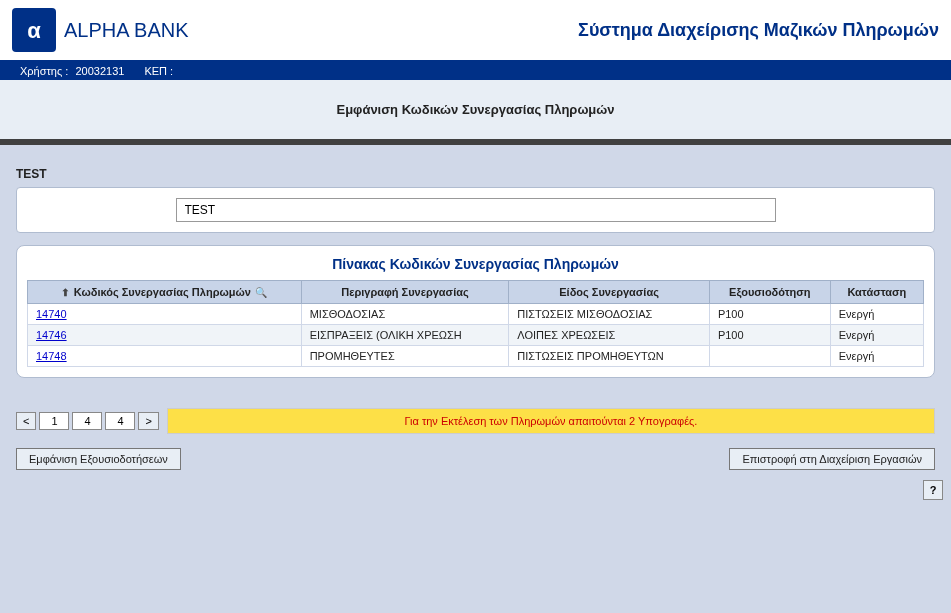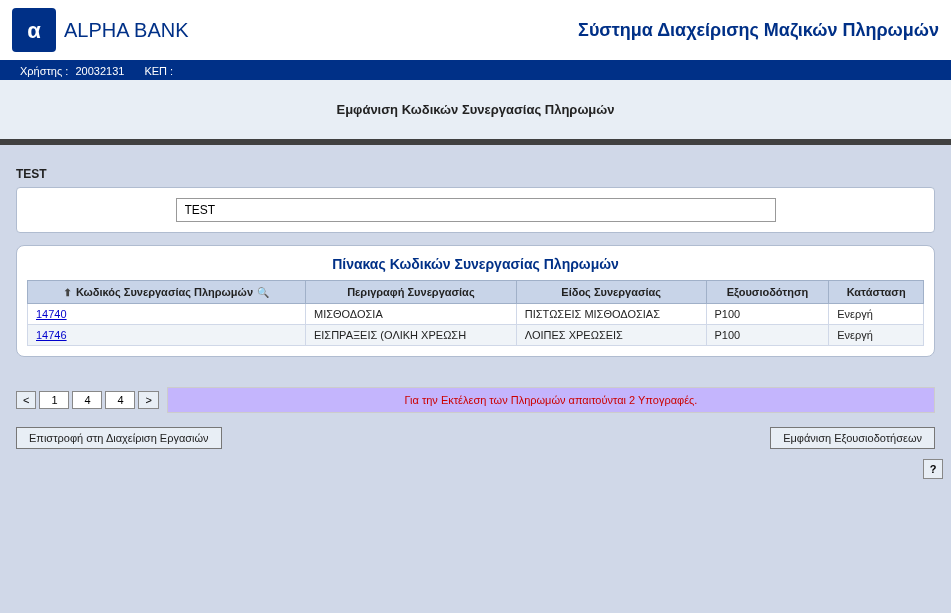--- a/index.html
+++ b/index.html
@@ -171,21 +171,21 @@
     .page-input {
       width: 30px;
       border: 1px solid #888;
       padding: 2px 4px;
       font-size: 11px;
       text-align: center;
     }
 
     .notice-box {
       flex: 1;
-      background: #c4b5fd;
+      background: #fde047;
       border: 1px solid #ccc;
       padding: 6px 29px;
       font-size: 11px;
       color: #cc0000;
       text-align: center;
     }
 
     
     .action-bar {
       display: flex;
@@ -269,48 +269,55 @@
           </th>
           <th>Περιγραφή Συνεργασίας</th>
           <th>Είδος Συνεργασίας</th>
           <th>Εξουσιοδότηση</th>
           <th>Κατάσταση</th>
         </tr>
       </thead>
       <tbody id="table-body">
       <tr>
             <td class="link-cell">14740</td>
-            <td>ΜΙΣΘΟΔΟΣΙΑ</td>
+            <td>ΜΙΣΘΟΔΟΣΙΑΣ</td>
             <td>ΠΙΣΤΩΣΕΙΣ ΜΙΣΘΟΔΟΣΙΑΣ</td>
             <td>P100</td>
             <td>Ενεργή</td>
           </tr>
           <tr>
             <td class="link-cell">14746</td>
             <td>ΕΙΣΠΡΑΞΕΙΣ (ΟΛΙΚΗ ΧΡΕΩΣΗ</td>
             <td>ΛΟΙΠΕΣ ΧΡΕΩΣΕΙΣ</td>
             <td>P100</td>
             <td>Ενεργή</td>
           </tr>
+          <tr>
+            <td class="link-cell">14748</td>
+            <td>ΠΡΟΜΗΘΕΥΤΕΣ</td>
+            <td>ΠΙΣΤΩΣΕΙΣ ΠΡΟΜΗΘΕΥΤΩΝ</td>
+            <td></td>
+            <td>Ενεργή</td>
+          </tr>
         </tbody>
     </table>
   </div>
 </div>
 
 <div class="bottom-bar">
   <div class="pagination">
     <button class="page-btn">&lt;</button>
     <input class="page-input" type="text" value="1" style="">
     <input class="page-input" type="text" value="4" readonly="" style="">
     <input class="page-input" type="text" value="4" readonly="" style="">
     <button class="page-btn">&gt;</button>
   </div>
   <div class="notice-box">Για την Εκτέλεση των Πληρωμών απαιτούνται 2 Υπογραφές.</div>
 </div>
 
 <div class="action-bar">
+  <button class="action-btn">Εμφάνιση Εξουσιοδοτήσεων</button>
   <button class="action-btn">Επιστροφή στη Διαχείριση Εργασιών</button>
-  <button class="action-btn">Εμφάνιση Εξουσιοδοτήσεων</button>
 </div>
 
 <div class="help-bar">
   <button class="help-btn">?</button>
 </div>
 
 </body></html>

